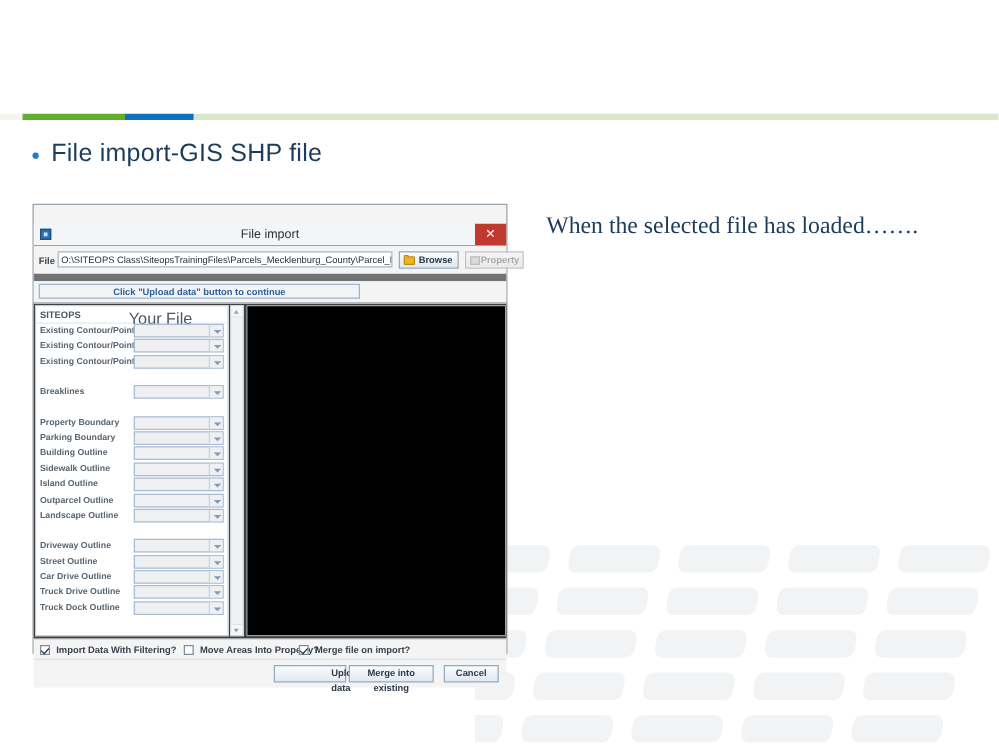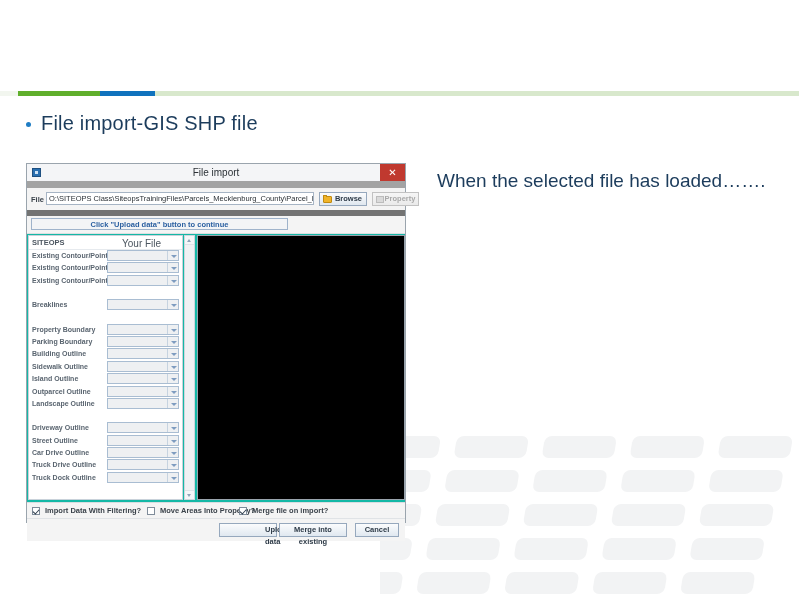--- a/index.html
+++ b/index.html
@@ -71,20 +71,21 @@
 
   
   #caption {
     position: absolute;
     left: 437px;
     top: 168px;
     width: 330px;
     font-size: 19px;
     line-height: 26px;
     color: #1c3c5c;
+    font-family: Liberation Serif, serif;
   }
 
   
   #logo {
     position: absolute;
     left: 661px;
     top: 563px;
     width: 124px;
     height: 32px;
     display: flex;
@@ -125,21 +126,22 @@
     box-sizing: border-box;
     font-size: 8px;
     color: #3a424a;
   }
 
   
   #dlg-titlebar {
     position: relative;
     height: 17px;
     background: #f4f5f7;
-    border-bottom: 7px solid #a3a3a3;
+    border-bottom: 1px solid #a3a3a3;
+    margin-top: 15px;
   }
   #dlg-app-icon {
     position: absolute; left: 5px; top: 4px;
     width: 9px; height: 9px;
     background: #2a6fb0;
     border: 1px solid #1d4f80;
     box-sizing: border-box;
   }
   #dlg-app-icon::after {
     content: "";
@@ -253,42 +255,42 @@
     font-size: 7.5px;
     font-weight: bold;
     line-height: 11px;
     color: #2a5fa0;
   }
 
   
   #dlg-body {
     position: relative;
     height: 268px;
-    background: #14b8a6;
+    background: #404040;
     border-top: 1px solid #dcdfe2;
     text-align: right;
   }
 
   
   #map-panel {
     position: absolute;
     left: 1px; top: 1px;
     width: 155px; height: 265px;
     background: #ffffff;
     border: 1px solid #c9d2da;
     box-sizing: border-box;
     overflow: hidden;
   }
   #map-head {
     position: relative;
     height: 13px;
     border-bottom: 1px solid #e6eaee;
   }
   #map-head .h1 { position: absolute; left: 3px; top: 2px; font-size: 7.5px; font-weight: bold; color: #4c5660; }
-  #map-head .h2 { position: absolute; left: 93px; top: 2px; font-size: 10px; color: #4c5660; }
+  #map-head .h2 { position: absolute; left: 74px; top: 2px; font-size: 13px; color: #4c5660; }
 
   .map-row {
     position: relative;
     height: 12.4px;
   }
   .map-row .lbl {
     position: absolute; left: 3px; top: 2px;
     font-size: 7px;
     font-weight: bold;
     color: #5a6570;

